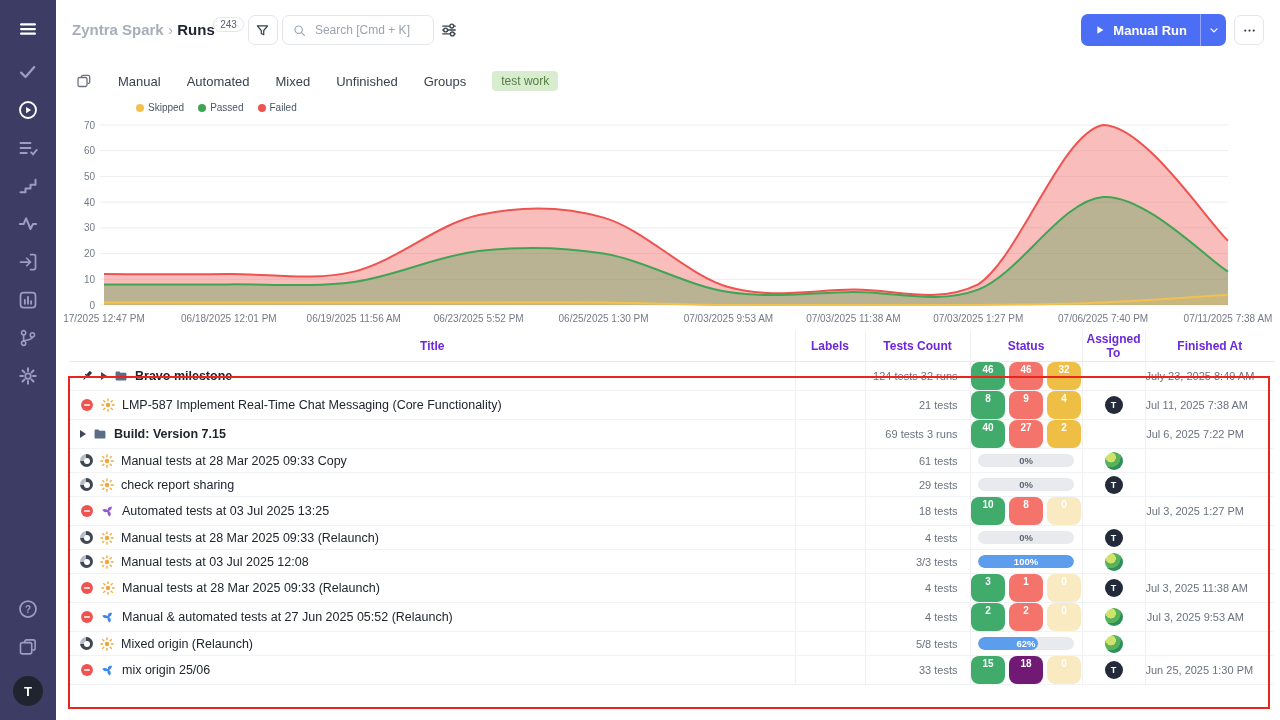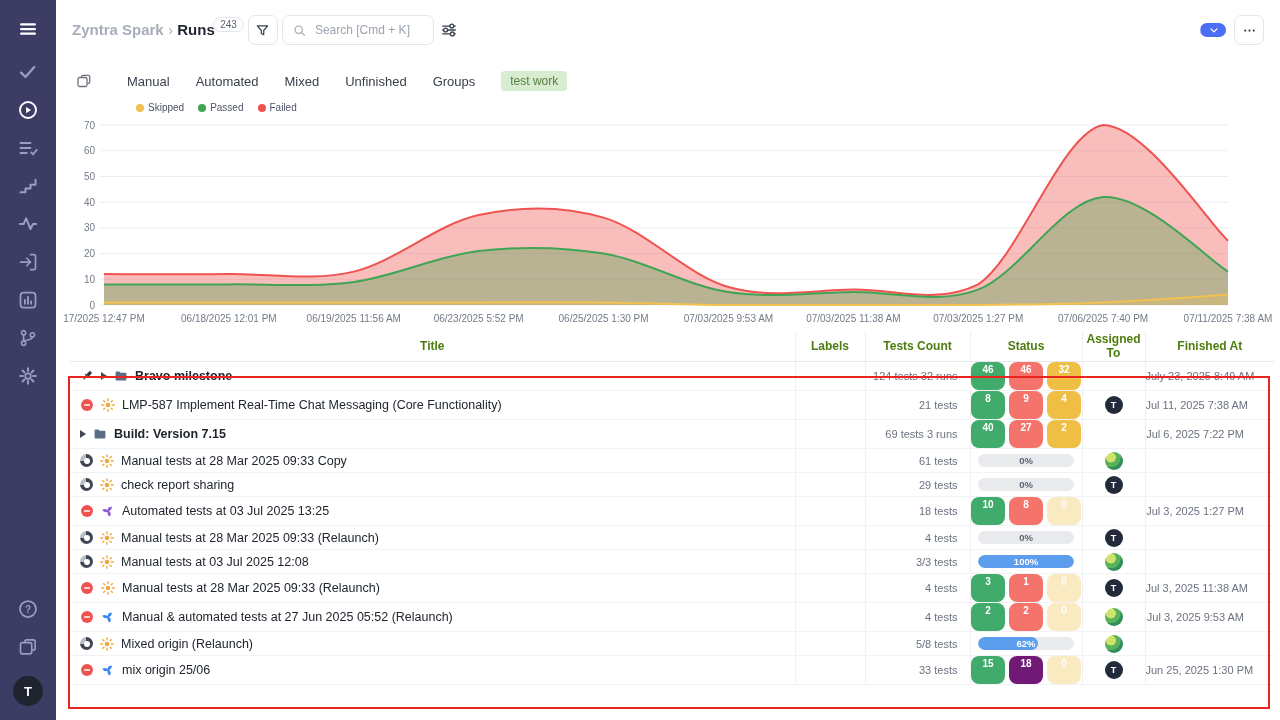--- a/index.html
+++ b/index.html
@@ -82,21 +82,21 @@
   .view-bar { display:flex; justify-content:flex-end; align-items:center; gap:5px; padding:4px 34px 8px 0; flex:none; }
   .view-btn {
     display:flex; align-items:center; gap:7px; height:27px; background:#f4f5f7; border:1px solid #e3e6ea;
     border-radius:7px; padding:0 10px; font-size:12px; color:#2f3743; cursor:pointer; font-family:inherit;
   }
   .view-btn svg { width:14px; height:14px; }
 
   
   .table-wrap { margin:0 8px 0 14px; }
   table { width:100%; border-collapse:collapse; table-layout:fixed; }
-  th { font-size:12px; color:#4d7c0f; font-weight:700; height:28px; border-bottom:1px solid #e7e9ee; text-align:center; cursor:pointer; }
+  th { font-size:12px; color:#6d28d9; font-weight:700; height:28px; border-bottom:1px solid #e7e9ee; text-align:center; cursor:pointer; }
   td { height:24px; border-bottom:1px solid #f1f2f5; font-size:12px; color:#2f3743; padding:0; overflow:hidden; }
   th + th, td + td { border-left:1px solid #eef0f3; }
   .cell-title { display:flex; align-items:center; gap:7px; padding-left:10px; white-space:nowrap; overflow:hidden; }
   .ic { width:14px; height:14px; flex:none; display:inline-flex; }
   .ic svg { width:100%; height:100%; }
   .t-label { font-size:12.5px; color:#20262f; overflow:hidden; text-overflow:ellipsis; cursor:pointer; }
   tr.bold .t-label { font-weight:700; }
   .caret { width:0; height:0; border-left:6px solid #3f4754; border-top:4px solid transparent; border-bottom:4px solid transparent; flex:none; cursor:pointer; }
   .st-active { width:13px; height:13px; border-radius:50%; flex:none; position:relative;
     background:conic-gradient(#3f4754 0 270deg, #b6bdc7 270deg 360deg); }
@@ -224,20 +224,26 @@
         </div>
         <button class="ghost-icon"><svg viewBox="0 0 16 16">
               <path d="M2 4.5h12M2 8h12M2 11.5h12" stroke="currentColor" stroke-width="1.2"></path>
               <circle cx="10.5" cy="4.5" r="1.7" fill="#fff" stroke="currentColor" stroke-width="1.2"></circle>
               <circle cx="5" cy="8" r="1.7" fill="#fff" stroke="currentColor" stroke-width="1.2"></circle>
               <circle cx="11" cy="11.5" r="1.7" fill="#fff" stroke="currentColor" stroke-width="1.2"></circle>
             </svg></button>
       </div>
       <div class="tb-right">
         <div class="split">
+          <button class="split-main">
+            <svg viewBox="0 0 16 16">
+                <path d="M4.5 3v10l8-5z" fill="currentColor"></path>
+              </svg>
+            <span>Manual Run</span>
+          </button>
           <button class="split-caret">
               <svg viewBox="0 0 16 16">
                 <path d="M4 6.5l4 4 4-4" fill="none" stroke="currentColor" stroke-width="1.7" stroke-linecap="round" stroke-linejoin="round"></path>
               </svg>
             </button>
         </div>
         <button class="icon-btn">
             <svg viewBox="0 0 16 16">
               <circle cx="3.5" cy="8" r="1.2" fill="currentColor"></circle>
               <circle cx="8" cy="8" r="1.2" fill="currentColor"></circle>
@@ -245,21 +251,21 @@
             </svg>
           </button>
       </div>
     </header>
 
     <div class="filter-row">
       <span class="lead-icon"><svg viewBox="0 0 16 16">
             <rect x="2" y="4.5" width="9" height="9" rx="1.5" fill="none" stroke="currentColor" stroke-width="1.3"></rect>
             <path d="M5.5 4.5V3.8a1.5 1.5 0 0 1 1.5-1.5h5.2A1.5 1.5 0 0 1 13.7 3.8v5.2a1.5 1.5 0 0 1-1.5 1.5H11.5" fill="none" stroke="currentColor" stroke-width="1.3"></path>
           </svg></span>
-      <nav id="tabs" style="display:flex;gap:26px;margin-left:9px;">
+      <nav id="tabs" style="display:flex;gap:26px;">
           <span class="tab">Manual</span>
           <span class="tab">Automated</span>
           <span class="tab">Mixed</span>
           <span class="tab">Unfinished</span>
           <span class="tab">Groups</span>
         </nav>
       <span class="tag">test work</span>
     </div>
 
     <div class="legend" id="legend">

